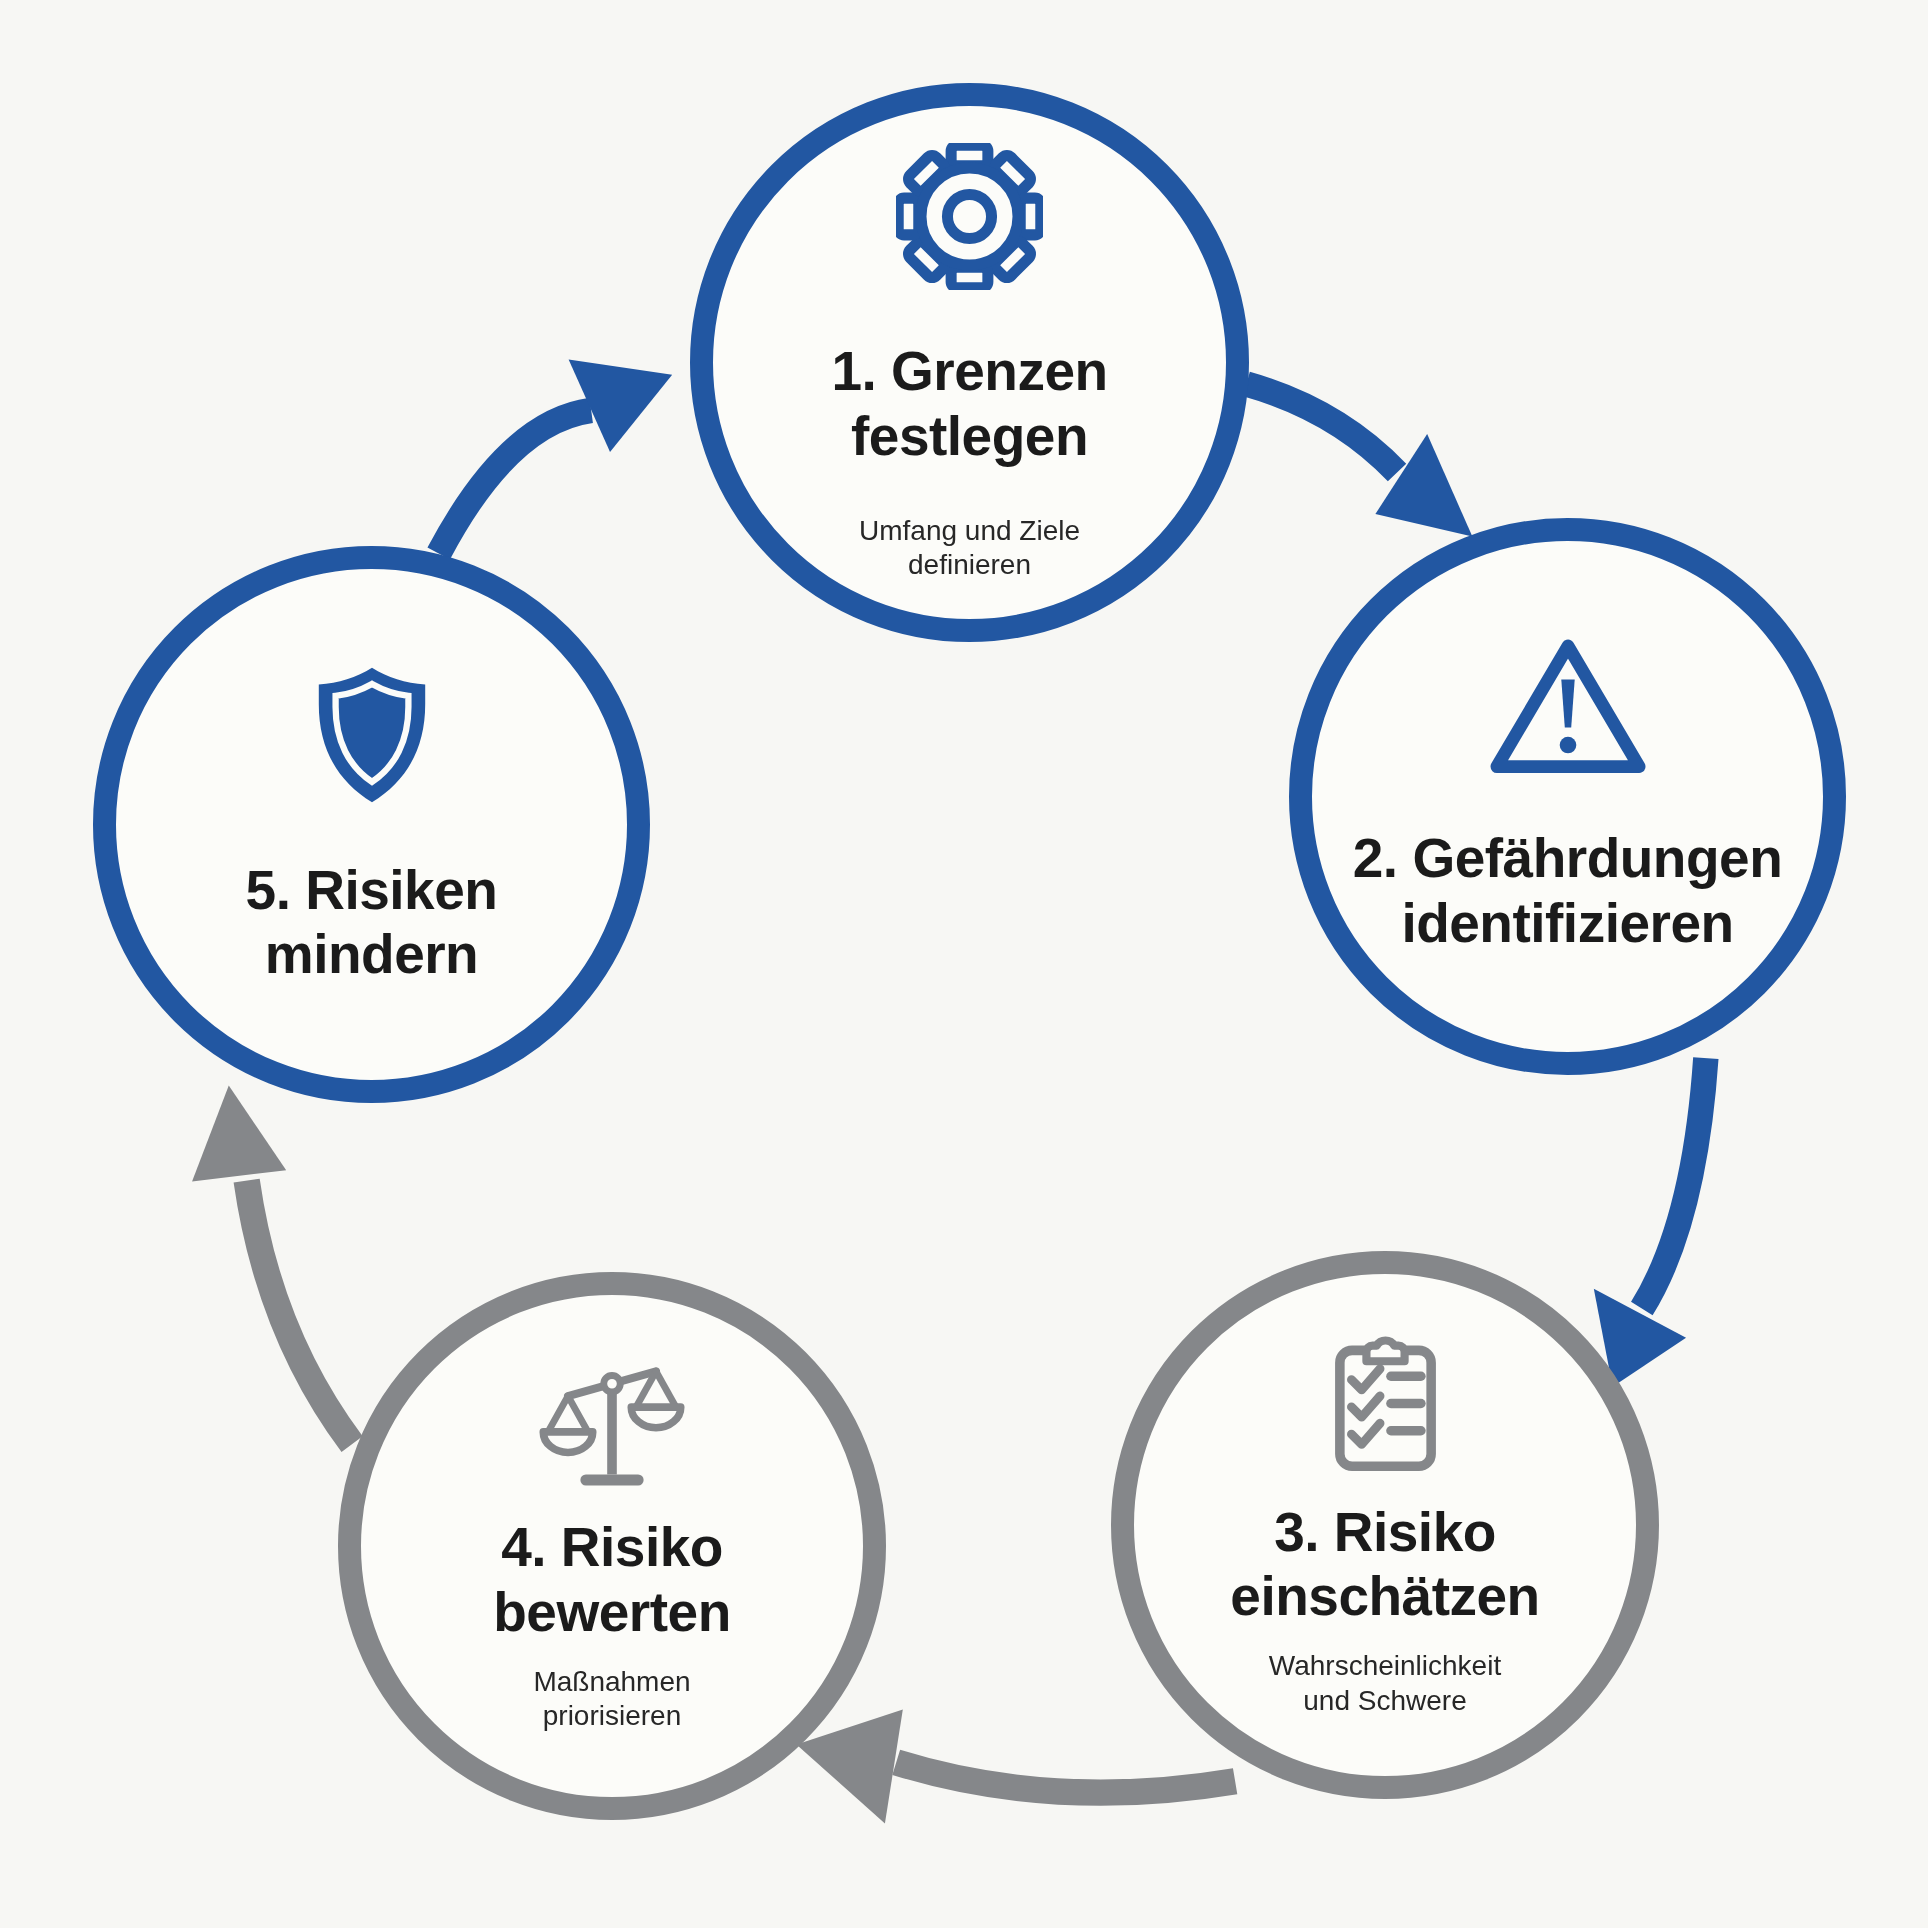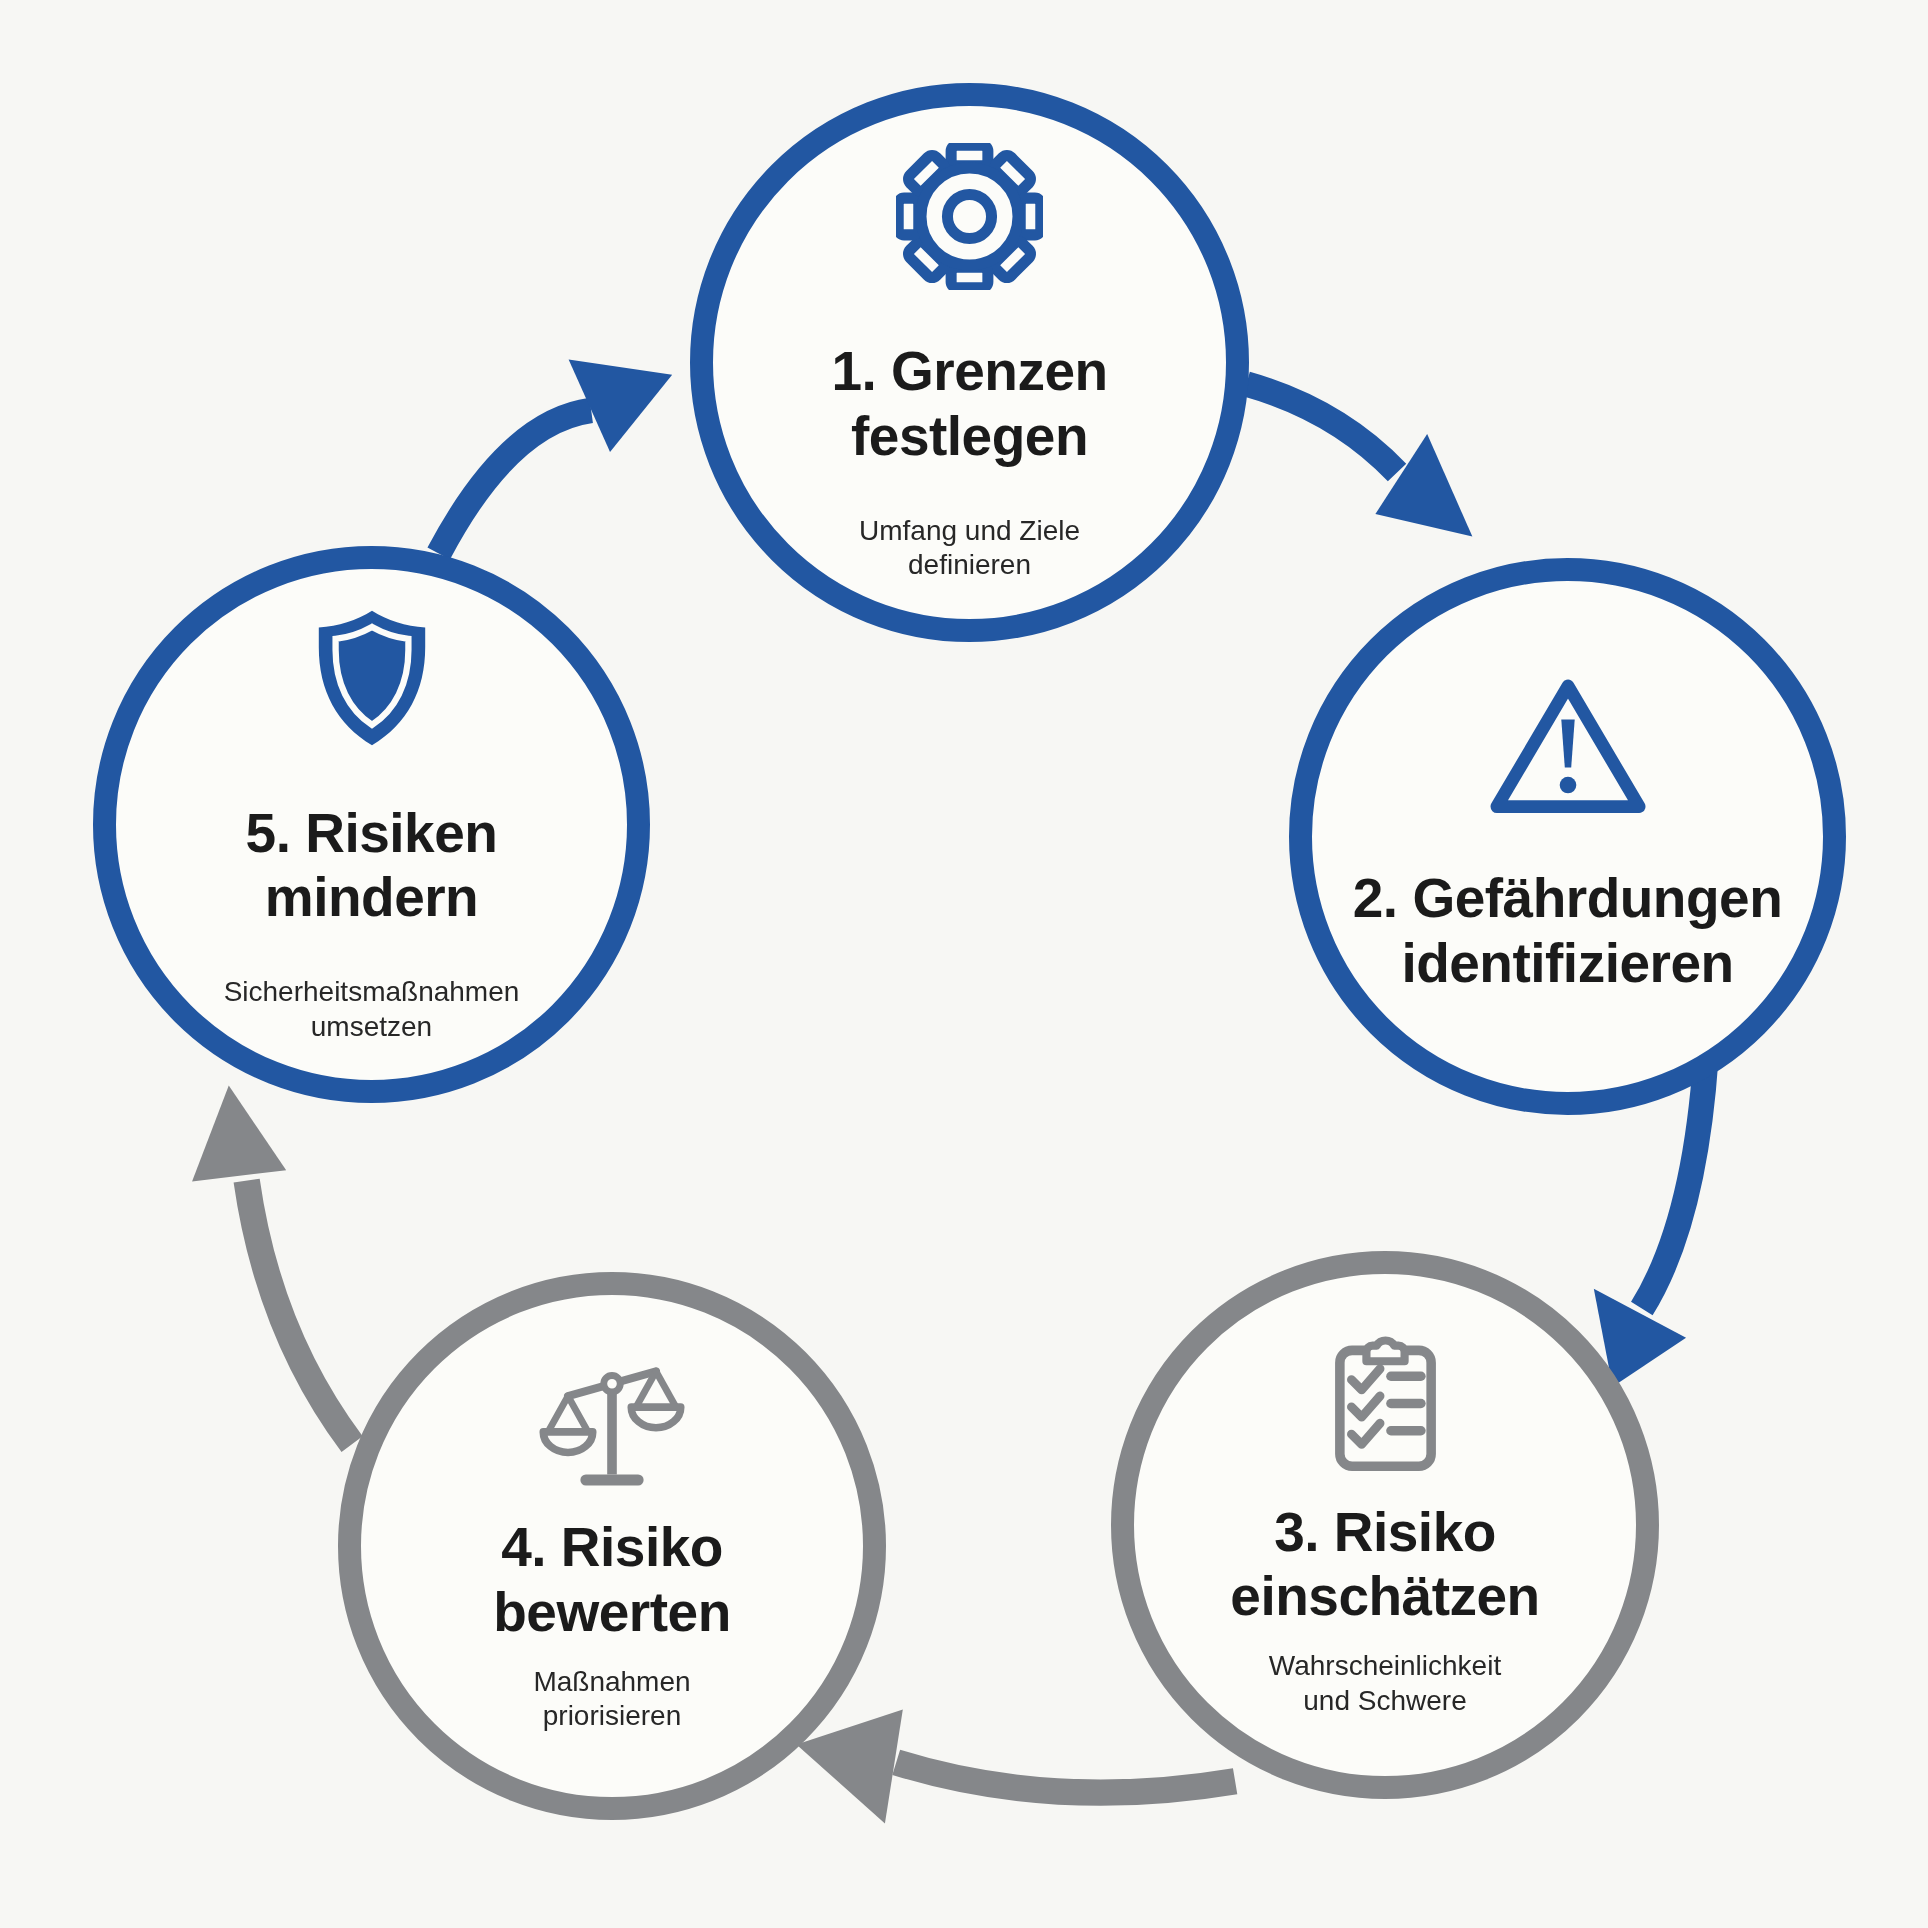--- a/index.html
+++ b/index.html
@@ -21,21 +21,21 @@
     background:#fcfcf9;
     display:flex;
     flex-direction:column;
     align-items:center;
     justify-content:center;
     text-align:center;
   }
   .circle.blue{ border:23.5px solid #2257a2;gap:25px; }
   .circle.gray{ border:23.5px solid #85878a; }
   .c1{ left:690px;  top:83px;   width:559px; height:559px; }
-  .c2{ left:1289px; top:558px;  width:557px; height:557px;justify-content:center; }
+  .c2{ left:1289px; top:518px;  width:557px; height:557px;justify-content:center; }
   .c3{ left:1111px; top:1251px; width:548px; height:548px; }
   .c4{ left:338px;  top:1272px; width:548px; height:548px;align-items:center; }
   .c5{ left:93px;   top:546px;  width:557px; height:557px; }
   .icon{ margin-bottom:24.5px; line-height:0; }
   .title{
     font-size:55px;
     font-weight:700;
     line-height:1.17;
     color:#1b1b1b;
     letter-spacing:-0.5px;
@@ -184,20 +184,16 @@
     <div class="icon">
       <svg width="126" height="146" viewBox="0 0 90 104">
         <path d="M45 4 C56 11 69 15 83 16 L83 30 C83 61 70 85 45 100 C20 85 7 61 7 30 L7 16 C21 15 34 11 45 4 Z" fill="#2257a2"></path>
         <path d="M45 15.5 C53 20 62 23 71 24 L71 32 C71 56 61.5 74.5 45 85.5 C28.5 74.5 19 56 19 32 L19 24 C28 23 37 20 45 15.5 Z" fill="none" stroke="#fcfcf9" stroke-width="4.5"></path>
       </svg>
     </div>
     <div class="title">
       <div>5. Risiken</div>
       <div>mindern</div>
     </div>
-    <div class="subtitle">
-      <div>Sicherheitsmaßnahmen</div>
-      <div>umsetzen</div>
-    </div>
   </div>
 
 </div>
 
 
 </body></html>

